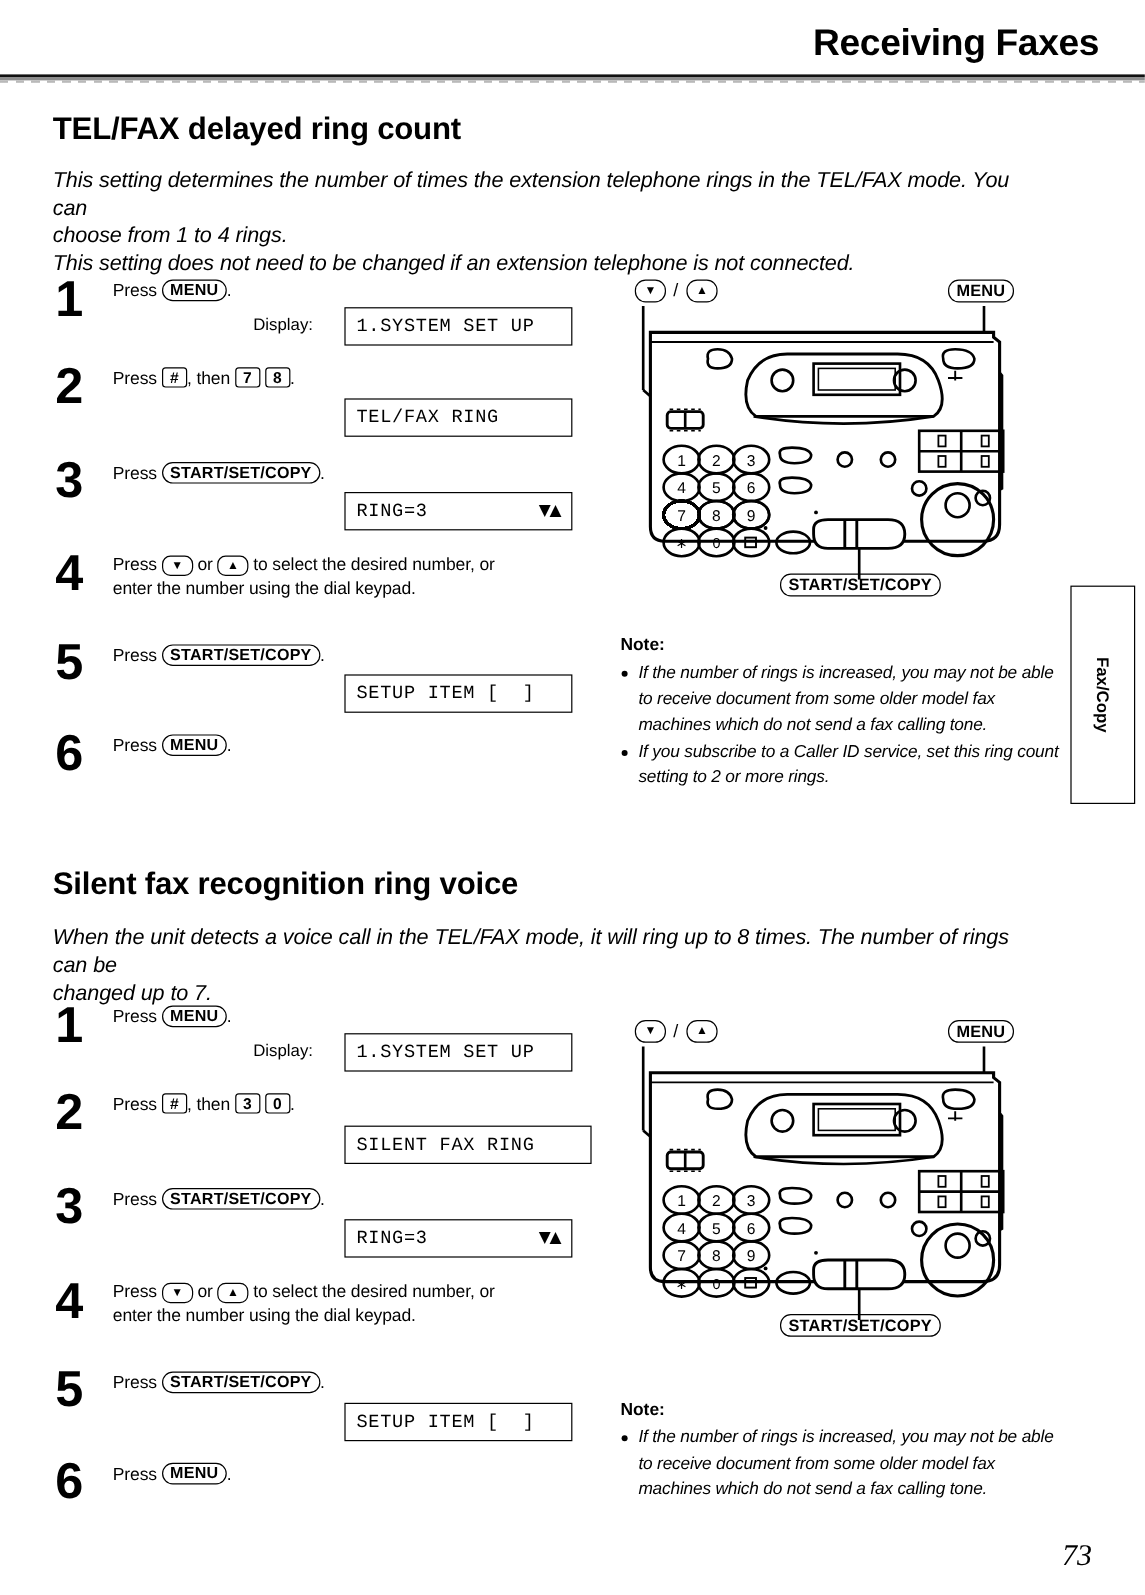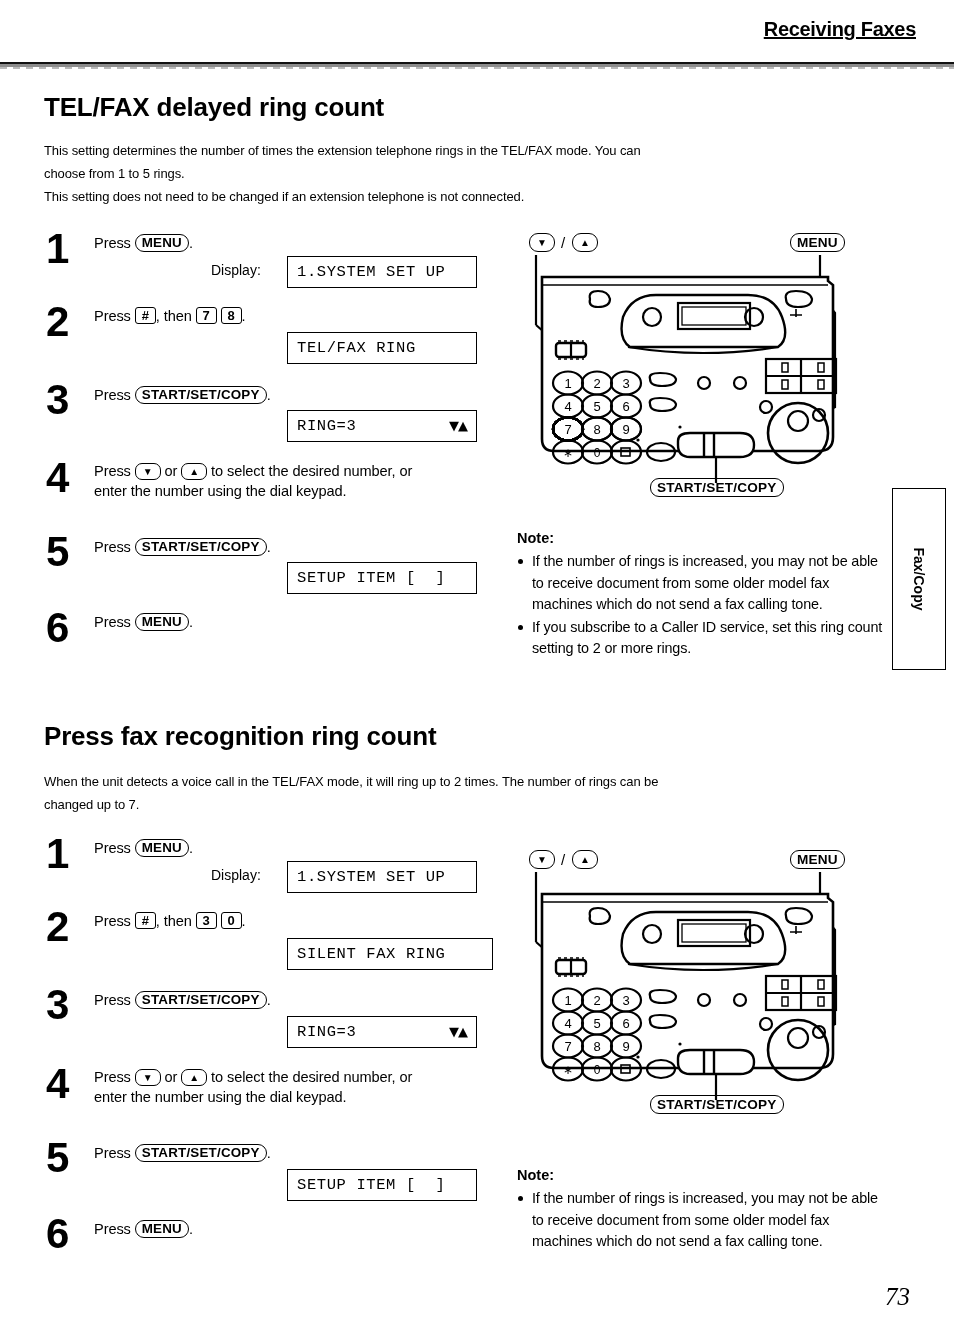--- a/index.html
+++ b/index.html
@@ -6,41 +6,40 @@
   body{
     width:954px;height:1329px;position:relative;overflow:hidden;
     font-family:"Liberation Sans",sans-serif;color:#000;
     -webkit-font-smoothing:none;
   }
   .page{position:absolute;inset:0;}
 
   
   .head-title{
     position:absolute;right:38px;top:18px;
-    font-size:20px;font-weight:bold;letter-spacing:-0.3px;
+    font-size:31px;font-weight:bold;letter-spacing:-0.3px;
     font-family:"Liberation Sans",sans-serif;
-    text-decoration:underline;
   }
   .head-rule{
     position:absolute;left:0;right:0;top:62px;height:5px;
     background:linear-gradient(to bottom,#111 0 2px,#8c8c8c 2px 5px);
   }
   .head-rule-dots{
     position:absolute;left:0;right:0;top:67px;height:2px;
     background:repeating-linear-gradient(to right,#b9b9b9 0 7px,transparent 7px 13px);
   }
 
   
   .h2{
     position:absolute;left:44px;font-size:26px;font-weight:bold;
     letter-spacing:-0.2px;
   }
   .intro{
-    position:absolute;left:44px;font-size:13px;line-height:23px;
-    width:810px;letter-spacing:-0.1px;
+    position:absolute;left:44px;font-size:18px;line-height:23px;
+    width:810px;letter-spacing:-0.1px;font-style:italic;
   }
 
   
   .step-num{
     position:absolute;font-size:42px;font-weight:bold;line-height:1;
     font-family:"Liberation Sans",sans-serif;
   }
   .step-txt{
     position:absolute;font-size:14.6px;line-height:20px;letter-spacing:-0.1px;
   }
@@ -70,21 +69,21 @@
     padding:0 9px;white-space:pre;letter-spacing:0.6px;
     box-sizing:content-box;
   }
   .lcd .arrows{float:right;font-family:"DejaVu Sans",sans-serif;font-size:13px;letter-spacing:-1px;}
   .display-label{
     position:absolute;font-size:14px;font-weight:normal;
   }
 
   
   .note-title{position:absolute;font-size:14.5px;font-weight:bold;}
-  .note-list{position:absolute;width:372px;}
+  .note-list{position:absolute;width:372px;font-style:italic;}
   .note-li{
     position:relative;padding-left:15px;font-size:14.4px;line-height:21.5px;
     margin-bottom:1px;letter-spacing:-0.15px;
   }
   .note-li:before{
     content:"";position:absolute;left:1px;top:8px;width:5px;height:5px;
     background:#000;border-radius:50%;
   }
 
   
@@ -121,21 +120,21 @@
 <div class="page">
 
   <div class="head-title">Receiving Faxes</div>
   <div class="head-rule"></div>
   <div class="head-rule-dots"></div>
 
   <div class="h2" style="top:92px;">TEL/FAX delayed ring count</div>
 
   <div class="intro" style="top:139px;">
     <div>This setting determines the number of times the extension telephone rings in the TEL/FAX mode. You can</div>
-    <div>choose from 1 to 5 rings.</div>
+    <div>choose from 1 to 4 rings.</div>
     <div>This setting does not need to be changed if an extension telephone is not connected.</div>
   </div>
 
   <div class="step-num" style="left:46px;top:228px;">1</div>
   <div class="step-txt" style="left:94px;top:233px;">
     <span>Press </span><span class="keycap">MENU</span><span>.</span>
   </div>
   <div class="display-label" style="left:211px;top:262px;">Display:</div>
   <div class="lcd" style="left:287px;top:256px;width:170px;"><span>1.SYSTEM SET UP</span></div>
 
@@ -294,24 +293,24 @@
   <div class="note-title" style="left:517px;top:530px;">Note:</div>
   <div class="note-list" style="left:517px;top:551px;">
     <div class="note-li">If the number of rings is increased, you may not be able to receive document from some older model fax machines which do not send a fax calling tone.</div>
     <div class="note-li">If you subscribe to a Caller ID service, set this ring count setting to 2 or more rings.</div>
   </div>
 
   <div class="sidetab" style="top:488px;height:180px;">
     <span>Fax/Copy</span>
   </div>
 
-  <div class="h2" style="top:721px;">Press fax recognition ring count</div>
+  <div class="h2" style="top:721px;">Silent fax recognition ring voice</div>
 
   <div class="intro" style="top:770px;">
-    <div>When the unit detects a voice call in the TEL/FAX mode, it will ring up to 2 times. The number of rings can be</div>
+    <div>When the unit detects a voice call in the TEL/FAX mode, it will ring up to 8 times. The number of rings can be</div>
     <div>changed up to 7.</div>
   </div>
 
   <div class="step-num" style="left:46px;top:833px;">1</div>
   <div class="step-txt" style="left:94px;top:838px;">
     <span>Press </span><span class="keycap">MENU</span><span>.</span>
   </div>
   <div class="display-label" style="left:211px;top:867px;">Display:</div>
   <div class="lcd" style="left:287px;top:861px;width:170px;"><span>1.SYSTEM SET UP</span></div>
 

